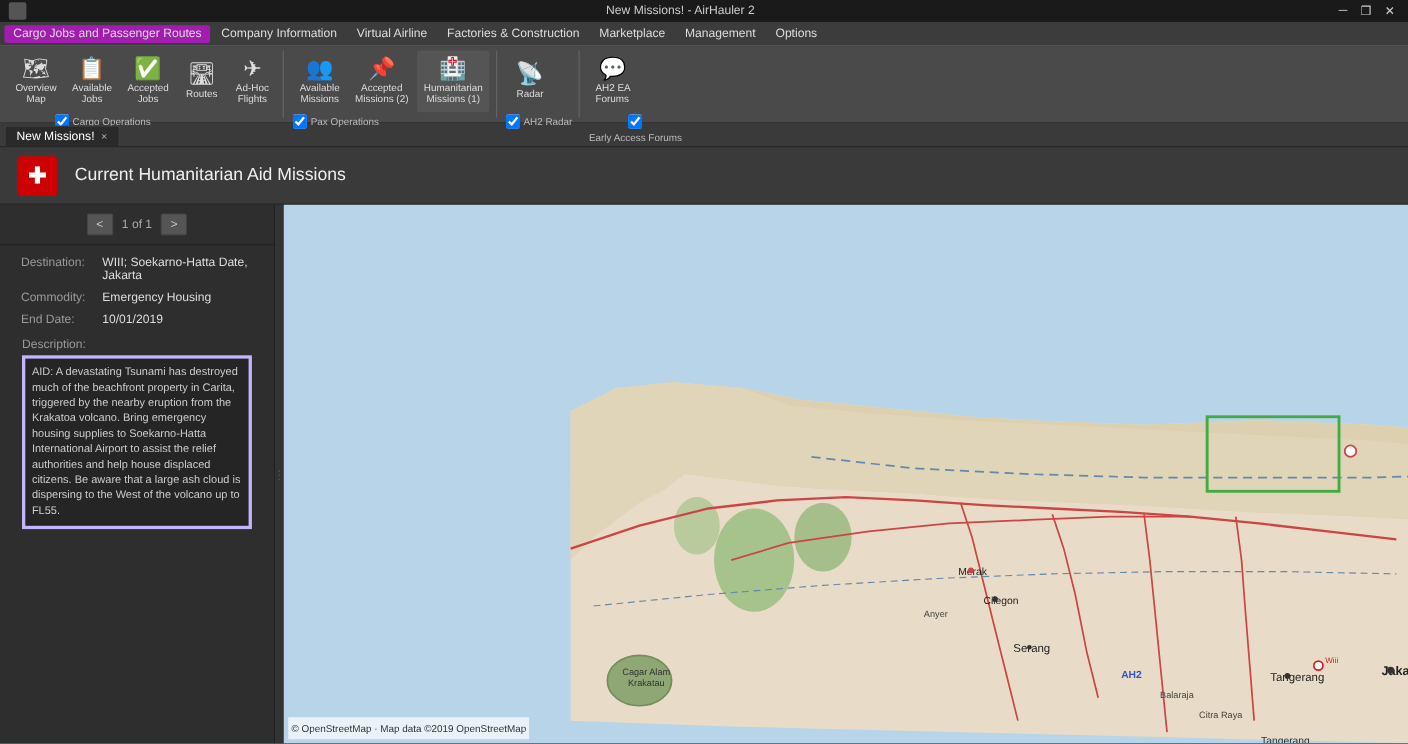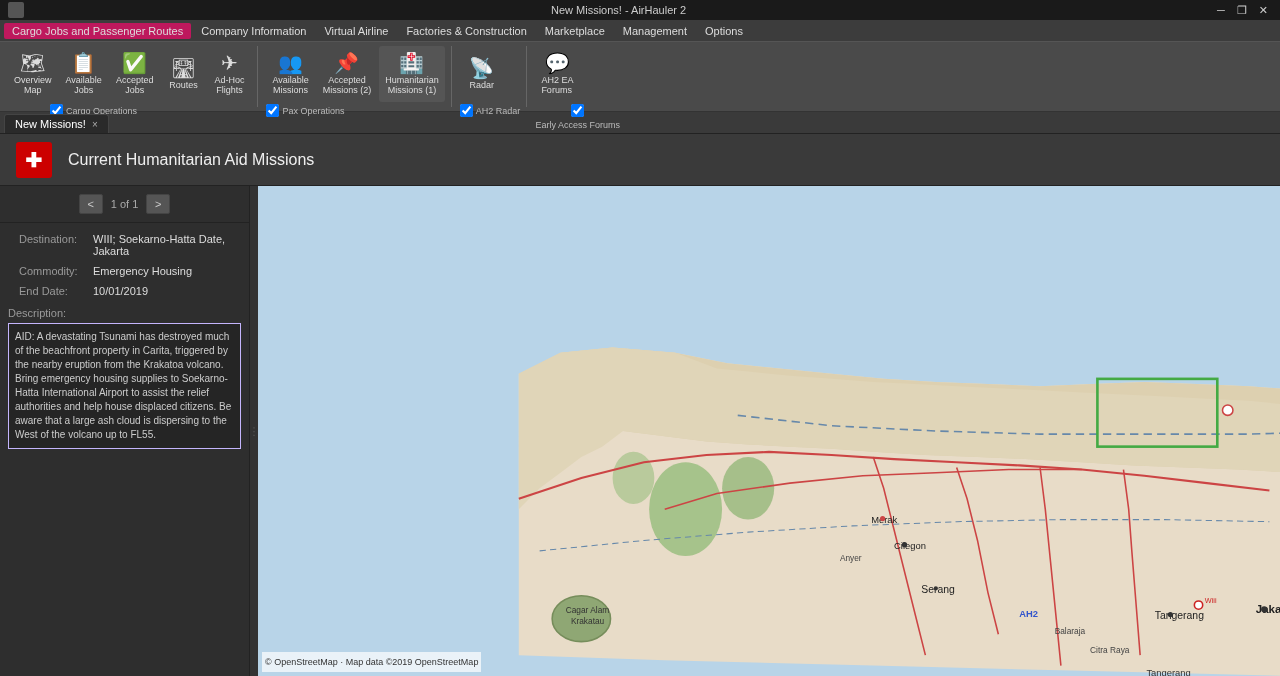--- a/index.html
+++ b/index.html
@@ -30,21 +30,21 @@
       gap: 2px;
       border-bottom: 1px solid #555;
     }
     .menu-item {
       padding: 2px 8px;
       font-size: 11px;
       color: #ddd;
       cursor: pointer;
       border-radius: 2px;
     }
-    .menu-item.active { background: #be185d; }
+    .menu-item.active { background: #a21caf; }
 
     
     .toolbar {
       background: #4a4a4a;
       height: 70px;
       display: flex;
       align-items: center;
       padding: 4px 8px;
       gap: 2px;
       border-bottom: 1px solid #333;
@@ -182,29 +182,29 @@
     }
     .detail-row {
       display: flex;
       gap: 4px;
       font-size: 11px;
     }
     .detail-label { color: #999; min-width: 70px; }
     .detail-value { color: #ddd; }
 
     .description-section {
-      padding: 0 8px;
+      padding: 0 20px;
       display: flex;
       flex-direction: column;
       gap: 4px;
     }
     .desc-label { font-size: 11px; color: #999; }
     .desc-box {
       background: #252525;
-      border: 1px solid #c4b5fd;
+      border: 3px solid #c4b5fd;
       padding: 6px;
       font-size: 10px;
       color: #ccc;
       line-height: 1.4;
       min-height: 80px;
       overflow-y: auto;
     }
 
     
     .map-area {

